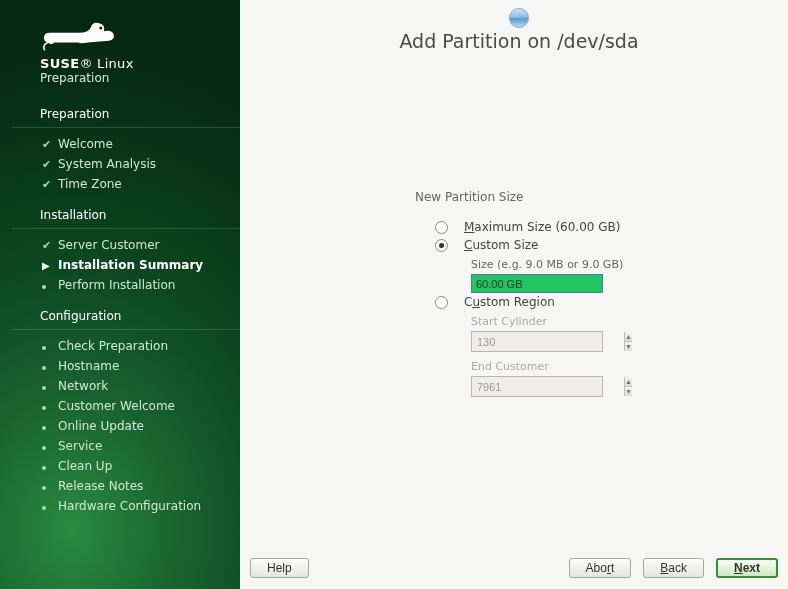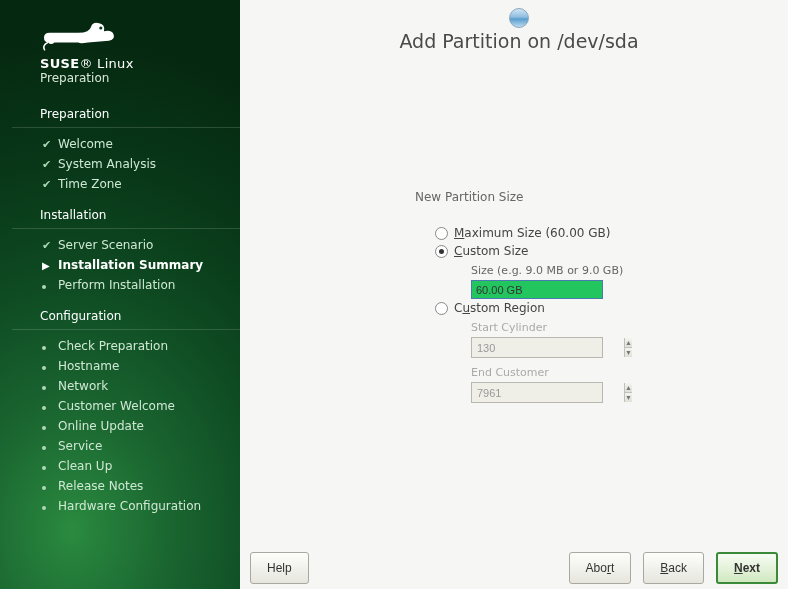--- a/index.html
+++ b/index.html
@@ -59,25 +59,25 @@
   background: linear-gradient(180deg, #cfe6f5, #8fbde0 45%, #5a9ccc 55%, #bcdcf0);
   border: 1px solid #8aa8c0;
   position: relative;
 }
 .title-text { font-size: 19px; color: #4a4a4a; }
 
 .form-area {
   position: absolute; left: 175px; top: 190px; width: 340px;
   color: #555;
 }
-.group-label { font-size: 12px; color: #666; margin-bottom: 20px; }
+.group-label { font-size: 12px; color: #666; margin-bottom: 14px; }
 .radio-row {
   display: flex; align-items: center;
   padding: 2px 0 2px 20px;
-  gap: 6px;
+  gap: 16px;
 }
 .radio {
   width: 13px; height: 13px; border-radius: 50%;
   border: 1px solid #888; background: #fff;
   display: inline-flex; align-items: center; justify-content: center;
   flex-shrink: 0;
 }
 .radio.checked::after {
   content: ""; width: 5px; height: 5px; border-radius: 50%; background: #333;
 }
@@ -120,21 +120,21 @@
 }
 .spin-btn:first-child { border-bottom: 1px solid #c0c0b8; }
 
 .bottom-bar {
   position: absolute; left: 0; right: 0; bottom: 0; height: 42px;
   display: flex; align-items: center;
   padding: 0 10px;
   background: #f6f6f4;
 }
 .btn {
-  height: 32px; padding: 0 16px;
+  height: 20px; padding: 0 16px;
   background: linear-gradient(#fdfdfb, #e6e6de);
   border: 1px solid #a8a8a0;
   border-radius: 3px;
   font-size: 12px; color: #333;
   cursor: pointer;
 }
 .btn .ul { text-decoration: underline; }
 .btn-primary {
   background: linear-gradient(#f8fcf4, #d0e8c0);
   border: 2px solid #3a8a3a;
@@ -171,21 +171,21 @@
         </li>
         <li class="nav-item">
           <span class="nav-icon"><span class="nav-check">✔</span></span>
           <span class="nav-label">Time Zone</span>
         </li>
       </ul>
       <div class="section-head">Installation</div>
       <ul class="nav-list">
         <li class="nav-item">
           <span class="nav-icon"><span class="nav-check">✔</span></span>
-          <span class="nav-label">Server Scenario</span>
+          <span class="nav-label">Server Customer</span>
         </li>
         <li class="nav-item active">
           <span class="nav-icon"><span class="nav-active-arrow">▶</span></span>
           <span class="nav-label">Installation Summary</span>
         </li>
         <li class="nav-item">
           <span class="nav-icon"><span class="nav-bullet"></span></span>
           <span class="nav-label">Perform Installation</span>
         </li>
       </ul>

